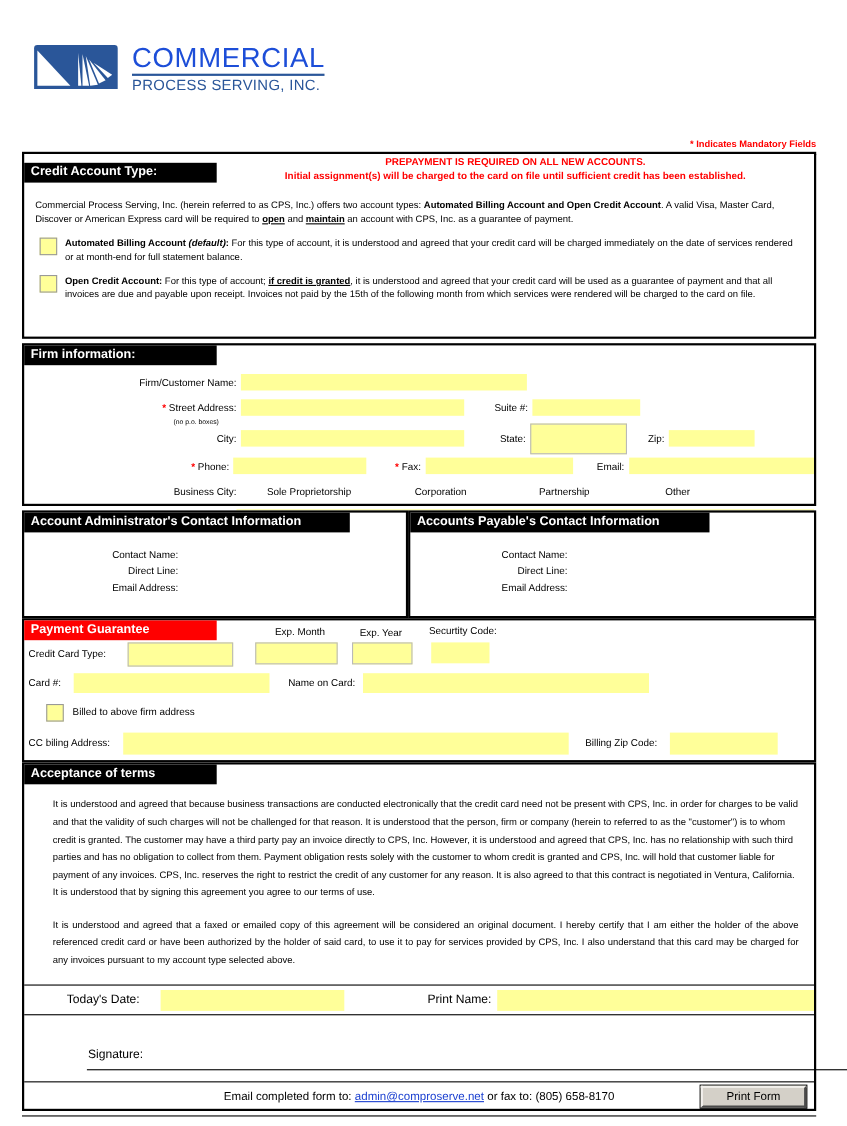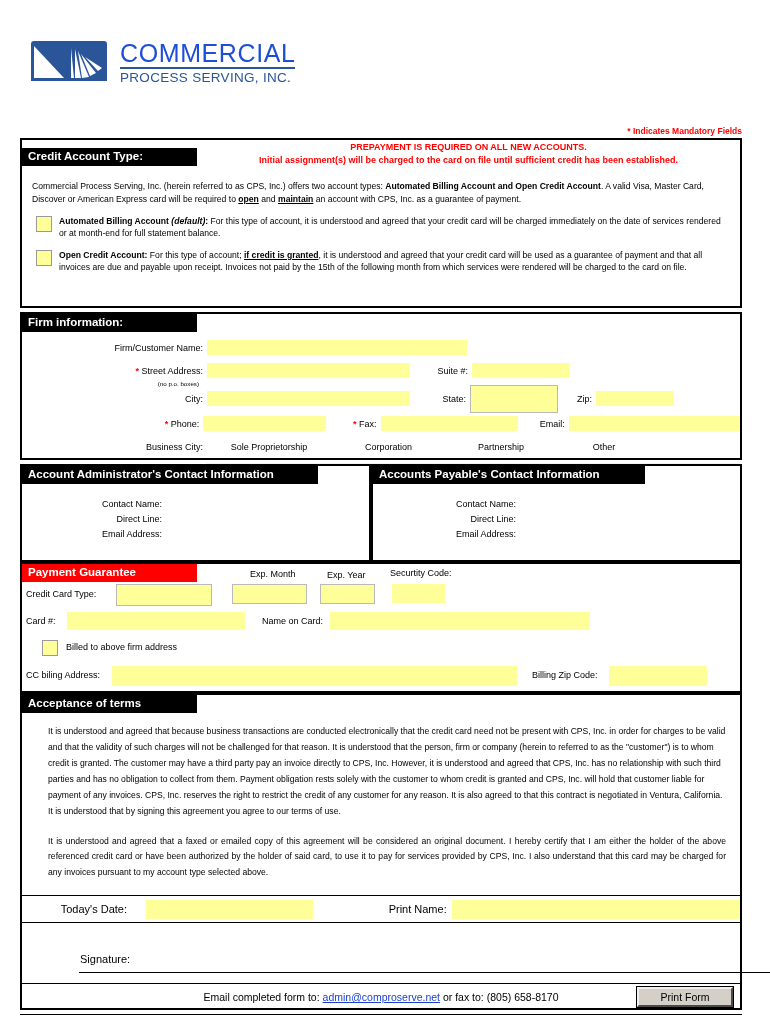--- a/index.html
+++ b/index.html
@@ -151,21 +151,21 @@
     box-sizing: border-box;
   }
 
   
   #firm-box { left: 20px; top: 312px; width: 722px; height: 148px; }
   .frow {
     display: flex;
     align-items: center;
     font-size: 9px;
     height: 19px;
-    padding-left: 4px;
+    padding-left: 16px;
   }
   .flabel {
     text-align: right;
     padding-right: 4px;
     font-size: 9px;
     white-space: nowrap;
   }
   .star { color: #FF0000; font-weight: bold; }
   .fld {
     background: #FFFF99;

